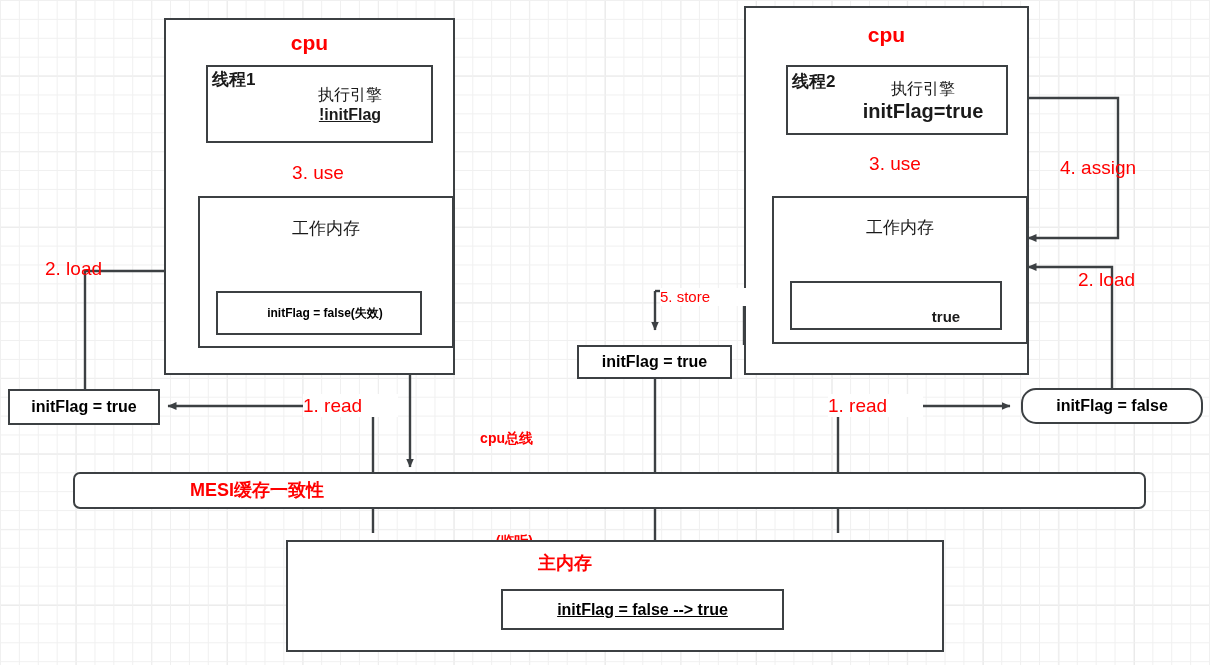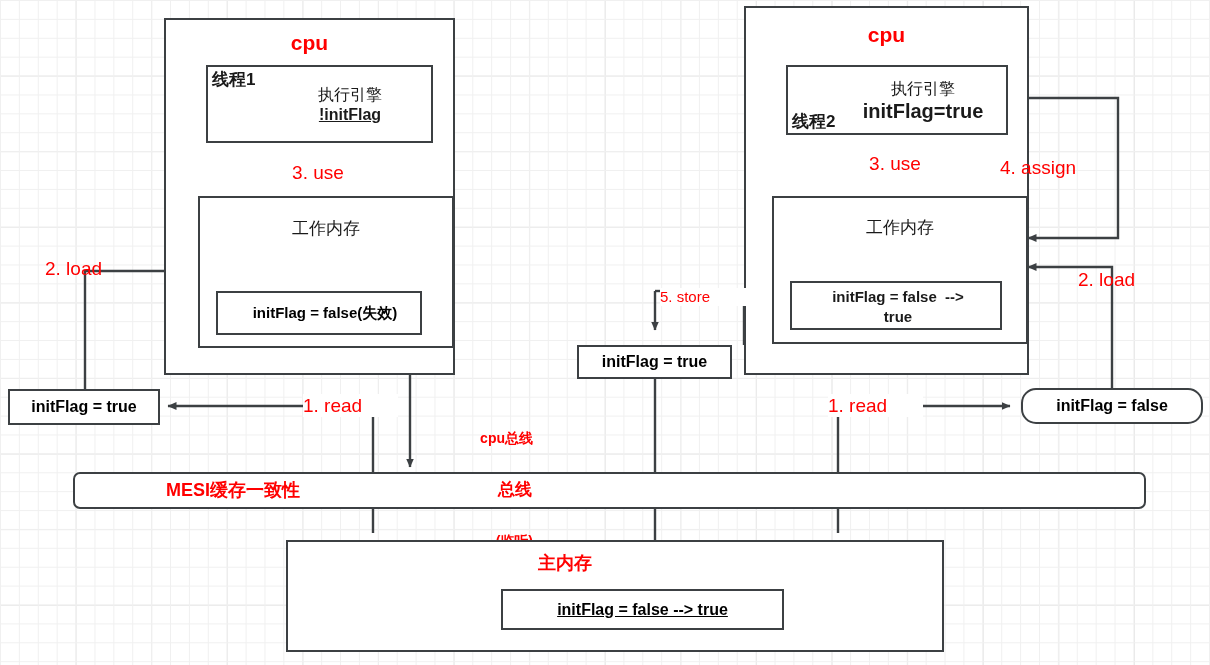--- a/index.html
+++ b/index.html
@@ -90,41 +90,40 @@
   <div class="box" style="left:206px;top:65px;width:227px;height:78px;"></div>
   <div class="lbl b" style="left:212px;top:70px;width:80px;font-size:17px;text-align:left;">线程1</div>
   <div class="lbl" style="left:270px;top:85px;width:160px;font-size:16px;">执行引擎</div>
   <div class="lbl b" style="left:270px;top:105px;width:160px;font-size:16px;text-decoration:underline;">!initFlag</div>
 
   <div class="lbl red" style="left:258px;top:161px;width:120px;font-size:19px;">3. use</div>
 
   <div class="box" style="left:198px;top:196px;width:256px;height:152px;"></div>
   <div class="lbl" style="left:198px;top:219px;width:256px;font-size:17px;">工作内存</div>
   <div class="box ctr" style="left:216px;top:291px;width:206px;height:44px;">
-    <span class="b" style="font-size:15px;padding-left:12px;">initFlag = false(失效)</span>
+    <span class="b" style="font-size:12px;padding-left:12px;">initFlag = false(失效)</span>
   </div>
 
   <div class="box" style="left:744px;top:6px;width:285px;height:369px;"></div>
   <div class="lbl red b" style="left:744px;top:22px;width:285px;font-size:21px;">cpu</div>
 
   <div class="box" style="left:786px;top:65px;width:222px;height:70px;"></div>
-  <div class="lbl b" style="left:792px;top:72px;width:80px;font-size:17px;text-align:left;margin-top:40px;">线程2</div>
+  <div class="lbl b" style="left:792px;top:72px;width:80px;font-size:17px;text-align:left;">线程2</div>
   <div class="lbl" style="left:848px;top:79px;width:150px;font-size:16px;">执行引擎</div>
   <div class="lbl b" style="left:848px;top:99px;width:150px;font-size:20px;">initFlag=true</div>
 
   <div class="lbl red" style="left:835px;top:152px;width:120px;font-size:19px;">3. use</div>
 
   <div class="box" style="left:772px;top:196px;width:256px;height:148px;"></div>
   <div class="lbl" style="left:772px;top:218px;width:256px;font-size:17px;">工作内存</div>
   <div class="box" style="left:790px;top:281px;width:212px;height:49px;">
-    <div class="lbl b" style="left:0;top:5px;width:212px;font-size:15px;">initFlag = false  --&gt;</div>
-    <div class="lbl b" style="left:0;top:25px;width:212px;font-size:15px;">true</div>
+    <div class="lbl b" style="left:0;top:25px;width:212px;font-size:15px;padding-left:48px;">true</div>
   </div>
 
-  <div class="lbl red" style="left:1000px;top:156px;width:120px;font-size:19px;text-align:left;">4. assign</div>
+  <div class="lbl red" style="left:1060px;top:156px;width:120px;font-size:19px;text-align:left;">4. assign</div>
 
   <div class="box ctr" style="left:8px;top:389px;width:152px;height:36px;">
     <span class="b" style="font-size:16px;">initFlag = true</span>
   </div>
 
   <div class="box ctr" style="left:577px;top:345px;width:155px;height:34px;">
     <span class="b" style="font-size:16px;">initFlag = true</span>
   </div>
 
   <div class="box ctr" style="left:1021px;top:388px;width:182px;height:36px;border-radius:15px;">
@@ -140,22 +139,21 @@
   <div class="lbl red" style="left:660px;top:288px;width:95px;font-size:15px;text-align:left;background:#fff;">5. store</div>
   <div class="lbl red" style="left:611px;top:473px;width:95px;font-size:19px;text-align:left;">6. write</div>
 
   <div class="lbl red b" style="left:405px;top:396px;width:84px;font-size:14px;text-align:right;margin-left:44px;">
     <div>cpu总线</div>
     <div>嗅探机制</div>
     <div>(监听)</div>
   </div>
 
   <div class="box rnd" style="left:73px;top:472px;width:1073px;height:37px;"></div>
-  <div class="lbl red b" style="left:108px;top:480px;width:250px;font-size:18px;">MESI缓存一致性</div>
-  <div class="lbl red b" style="left:425px;top:480px;width:180px;font-size:17px;">总线</div>
+  <div class="lbl red b" style="left:132px;top:480px;width:250px;font-size:18px;">MESI缓存一致性</div>
 
   <div class="box" style="left:286px;top:540px;width:658px;height:112px;"></div>
   <div class="lbl red b" style="left:500px;top:553px;width:130px;font-size:18px;">主内存</div>
   <div class="box ctr" style="left:501px;top:589px;width:283px;height:41px;text-decoration:underline;">
     <span class="b" style="font-size:16px;">initFlag = false  --&gt; true</span>
   </div>
 
 </div>
 
 </body></html>

